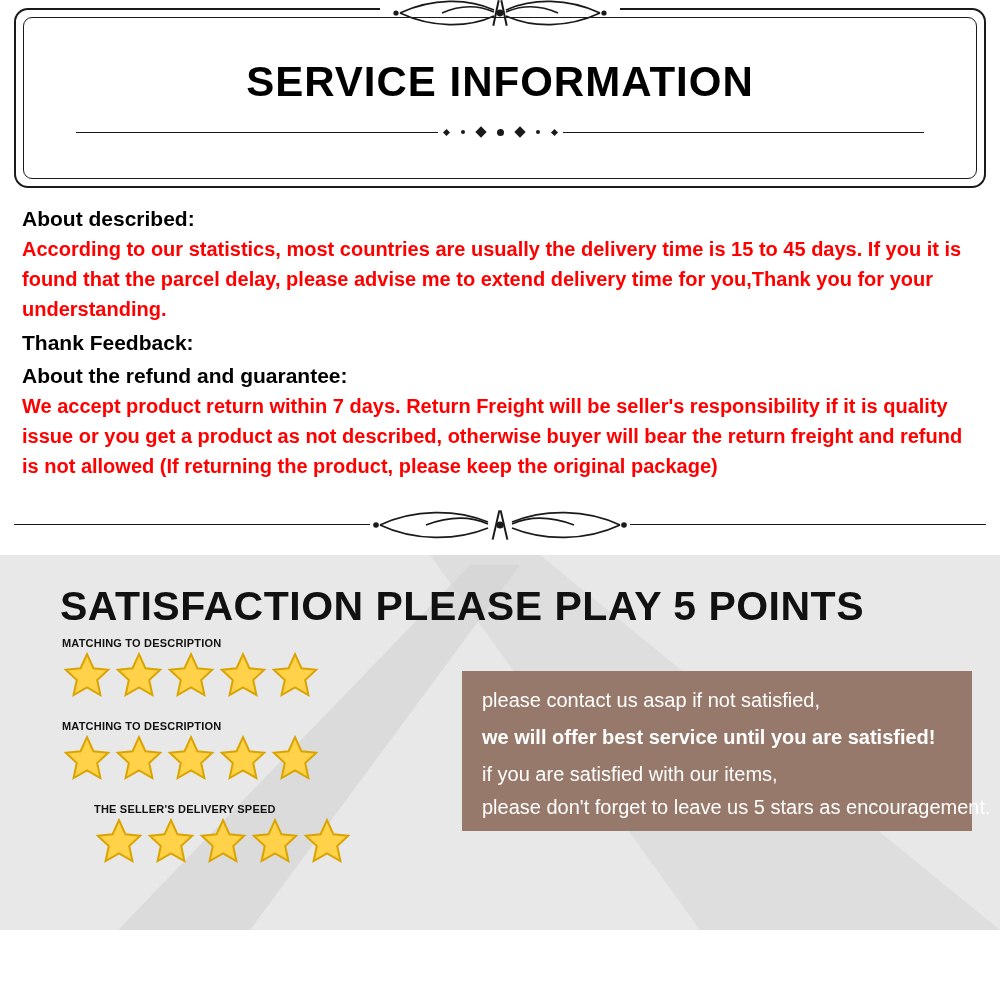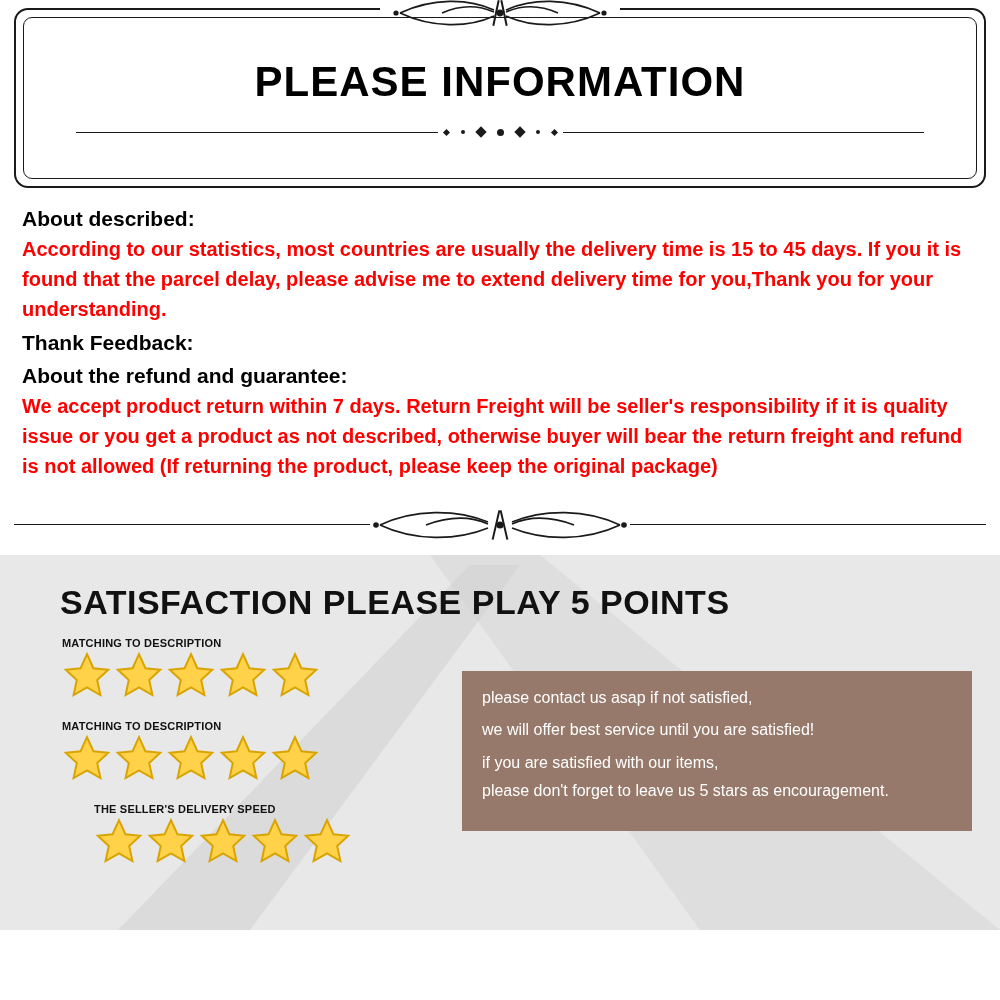--- a/index.html
+++ b/index.html
@@ -126,21 +126,21 @@
   }
   .diag-shape {
     position: absolute;
     inset: 0;
     pointer-events: none;
   }
   .sat-title {
     position: absolute;
     top: 28px;
     left: 60px;
-    font-size: 34px;
+    font-size: 41px;
     font-weight: bold;
     letter-spacing: 0.5px;
     color: #111111;
   }
   .rating-block {
     position: absolute;
     left: 62px;
   }
   .rb1 { top: 82px; }
   .rb2 { top: 165px; }
@@ -166,27 +166,27 @@
   .contact-box {
     position: absolute;
     left: 462px;
     top: 116px;
     width: 510px;
     height: 160px;
     background: #96796a;
     color: #ffffff;
   }
   .contact-line {
-    font-size: 16px;
+    font-size: 20px;
     line-height: 1.15;
     padding: 0 0 0 20px;
     white-space: nowrap;
   }
   .contact-line.l1 { padding-top: 18px; }
-  .contact-line.l2 { padding-top: 14px; }
+  .contact-line.l2 { padding-top: 14px; font-weight: bold; }
   .contact-line.l3 { padding-top: 14px; }
   .contact-line.l4 { padding-top: 10px; }
 </style>
 </head>
 <body>
 
 <div class="header-banner">
 
   <div class="top-ornament">
     <svg class="orn-svg" width="236" height="34" viewBox="0 0 236 34">
@@ -201,21 +201,21 @@
       <g fill="#1a1a1a">
         <circle cx="118" cy="17" r="3.4"></circle>
         <rect x="113" y="4" width="2" height="26" transform="rotate(12 114 17)"></rect>
         <rect x="121" y="4" width="2" height="26" transform="rotate(-12 122 17)"></rect>
         <circle cx="14" cy="17" r="2.6"></circle>
         <circle cx="222" cy="17" r="2.6"></circle>
       </g>
     </svg>
   </div>
 
-  <div class="header-title">PLEASE INFORMATION</div>
+  <div class="header-title">SERVICE INFORMATION</div>
 
   <div class="bottom-divider-in-banner">
     <span class="rule thin"></span>
     <span class="diamond small"></span>
     <span class="dot small"></span>
     <span class="diamond"></span>
     <span class="dot"></span>
     <span class="diamond"></span>
     <span class="dot small"></span>
     <span class="diamond small"></span>

